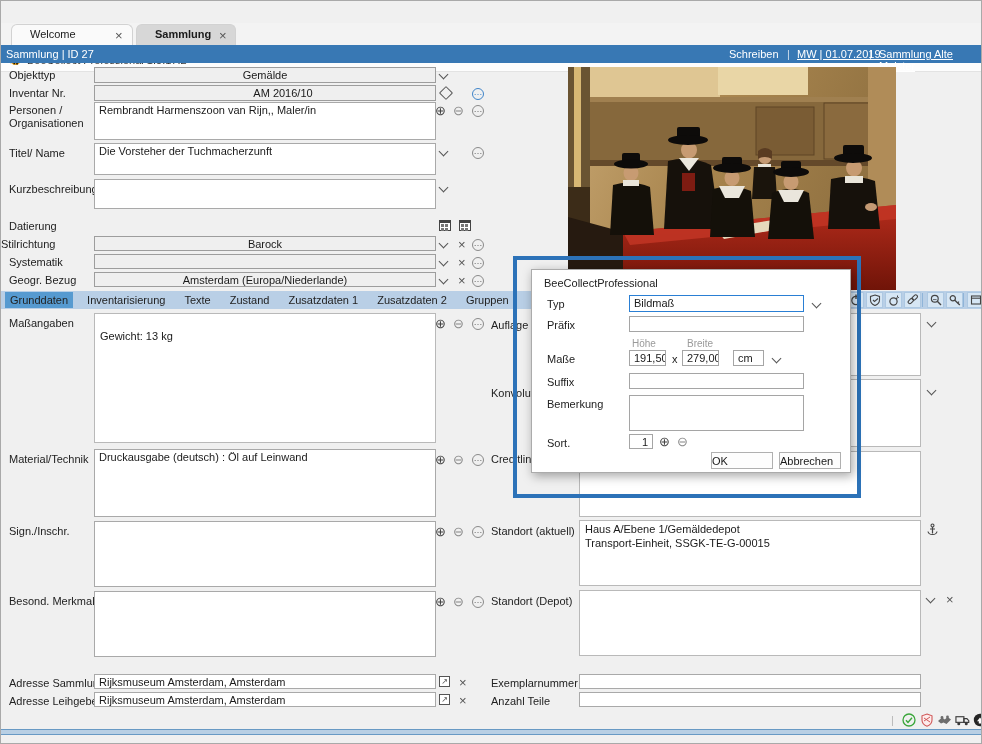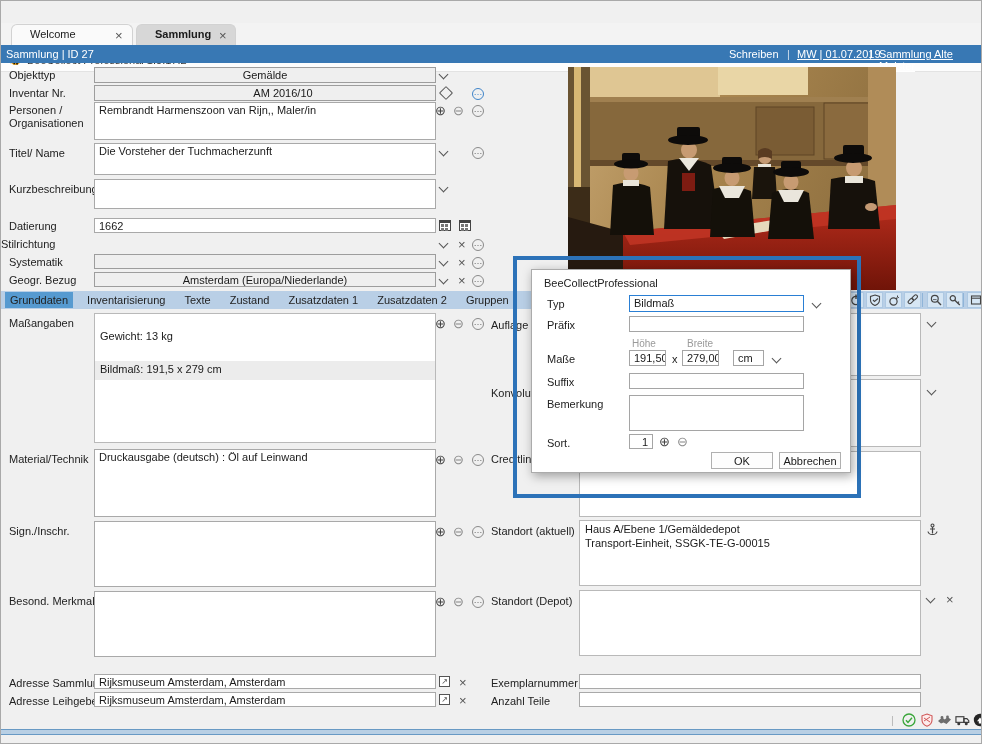--- a/index.html
+++ b/index.html
@@ -33,21 +33,21 @@
   .stab.active{background:#569ad0;}
   .tbtn{position:absolute;top:291px;width:17px;height:16px;background:#d6e6f4;border:1px solid #adc8e2;box-sizing:border-box;display:flex;align-items:center;justify-content:center;}
   .tsep{position:absolute;top:292px;width:1px;height:14px;background:#8fb4d8;}
   .statusic{position:absolute;top:711px;width:15px;height:15px;display:flex;align-items:center;justify-content:center;}
   .annot{position:absolute;left:512px;top:255px;width:348px;height:242px;border:4px solid #2c72b8;box-sizing:border-box;z-index:40;pointer-events:none;}
   .dialog{position:absolute;left:530px;top:268px;width:318px;height:202px;background:#fff;border:1px solid #ababab;
           box-shadow:2px 3px 10px rgba(0,0,0,.35);z-index:50;}
   .dlbl{position:absolute;color:#222;white-space:nowrap;}
   .dfld{position:absolute;background:#fff;border:1px solid #a5a5a5;box-sizing:border-box;padding:1px 4px;overflow:hidden;}
   .dfld.focus{border:1px solid #2a7fd4;}
-  .btn{position:absolute;background:#fdfdfd;border:1px solid #b0b0b0;box-sizing:border-box;text-align:center;padding-top:2px;}
+  .btn{position:absolute;background:#fdfdfd;border:1px solid #b0b0b0;box-sizing:border-box;text-align:left;padding-top:2px;}
   .hint{color:#9a9a9a;font-size:10px;}
   .bottombar{position:absolute;left:0;top:728px;width:100%;height:6px;background:#b8cfe4;border-top:1px solid #6899c4;border-bottom:1px solid #6899c4;box-sizing:border-box;}
   svg{display:block;}
 </style>
 </head>
 <body>
 
 <div class="app">
 
   <div class="titlebar">
@@ -101,29 +101,29 @@
   <span class="lbl" style="left:8px;top:146px;">Titel/ Name</span>
   <div class="fld ta" style="left:93px;top:142px;width:342px;height:32px;">Die Vorsteher der Tuchmacherzunft</div>
   <span class="chev" style="left:438px;top:147px;"></span>
   <span class="elli" style="left:471px;top:146px;">…</span>
 
   <span class="lbl" style="left:8px;top:182px;">Kurzbeschreibung</span>
   <div class="fld ta" style="left:93px;top:178px;width:342px;height:30px;"></div>
   <span class="chev" style="left:438px;top:183px;"></span>
 
   <span class="lbl" style="left:8px;top:219px;">Datierung</span>
-  <div class="fld" style="left:93px;top:217px;width:342px;height:15px;">1662</div>
   <span class="cal" style="left:438px;top:219px;">
       <i></i>
     </span>
   <span class="cal" style="left:458px;top:219px;">
       <i></i>
     </span>
 
   <span class="lbl" style="left:0;top:237px;">Stilrichtung</span>
+  <div class="fld g" style="left:93px;top:235px;width:342px;height:15px;">Barock</div>
   <span class="chev" style="left:438px;top:239px;"></span>
   <span class="xic" style="left:457px;top:238px;">×</span>
   <span class="elli" style="left:471px;top:238px;">…</span>
 
   <span class="lbl" style="left:8px;top:255px;">Systematik</span>
   <div class="fld g" style="left:93px;top:253px;width:342px;height:15px;"></div>
   <span class="chev" style="left:438px;top:257px;"></span>
   <span class="xic" style="left:457px;top:256px;">×</span>
   <span class="elli" style="left:471px;top:256px;">…</span>
 
@@ -257,21 +257,20 @@
   <div class="tbtn" style="left:966px;">
       <svg width="12" height="12" viewBox="0 0 12 12">
         <rect x="1.5" y="2" width="9" height="8" fill="none" stroke="#444" stroke-width="1.1"></rect>
         <line x1="1.5" y1="4.2" x2="10.5" y2="4.2" stroke="#444" stroke-width="1.1"></line>
       </svg>
     </div>
 
   <span class="lbl" style="left:8px;top:316px;">Maßangaben</span>
   <div class="box" style="left:93px;top:312px;width:342px;height:130px;">
     <div style="padding:16px 5px;height:15px;border-radius:7px;">Gewicht: 13 kg</div>
-    <div style="padding:2px 5px;height:15px;background:#ececec;">Bildmaß: 191,5 x 279 cm</div>
   </div>
   <span class="ic" style="left:434px;top:316px;">⊕</span>
   <span class="ic dim" style="left:452px;top:316px;">⊖</span>
   <span class="elli" style="left:471px;top:317px;">…</span>
 
   <span class="lbl" style="left:8px;top:452px;">Material/Technik</span>
   <div class="fld ta" style="left:93px;top:448px;width:342px;height:68px;">Druckausgabe (deutsch) : Öl auf Leinwand</div>
   <span class="ic" style="left:434px;top:452px;">⊕</span>
   <span class="ic dim" style="left:452px;top:452px;">⊖</span>
   <span class="elli" style="left:471px;top:453px;">…</span>

